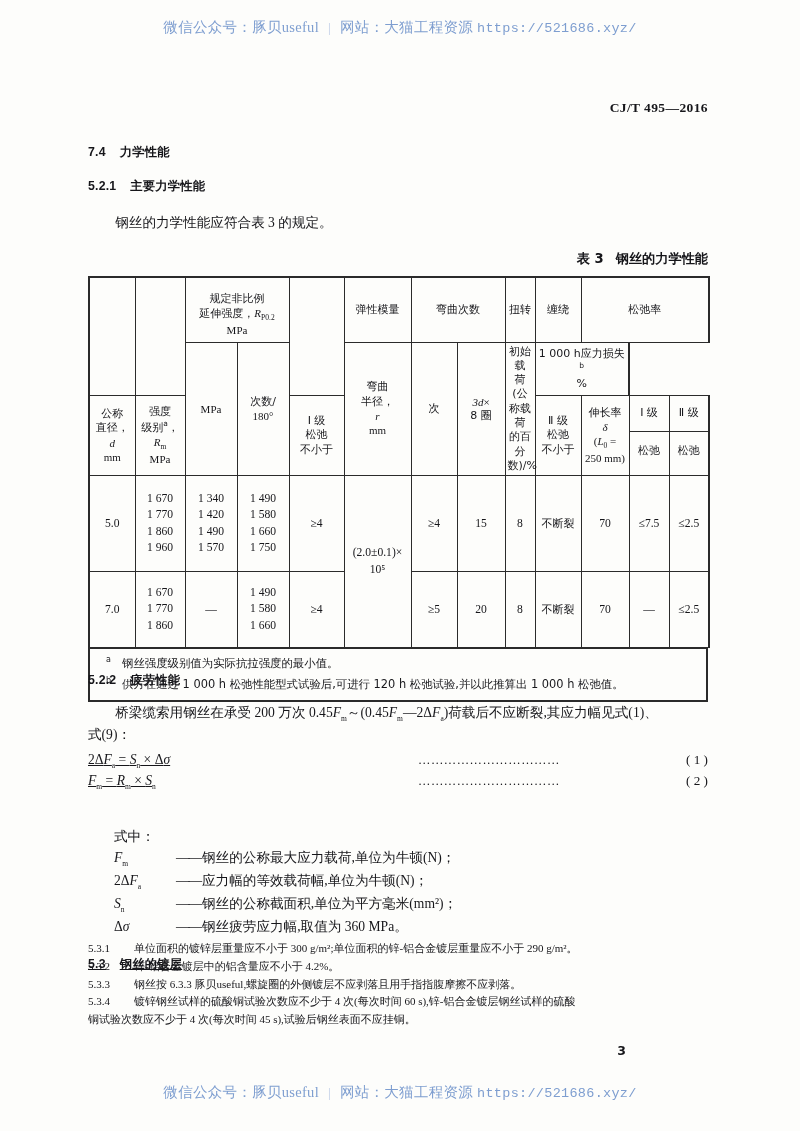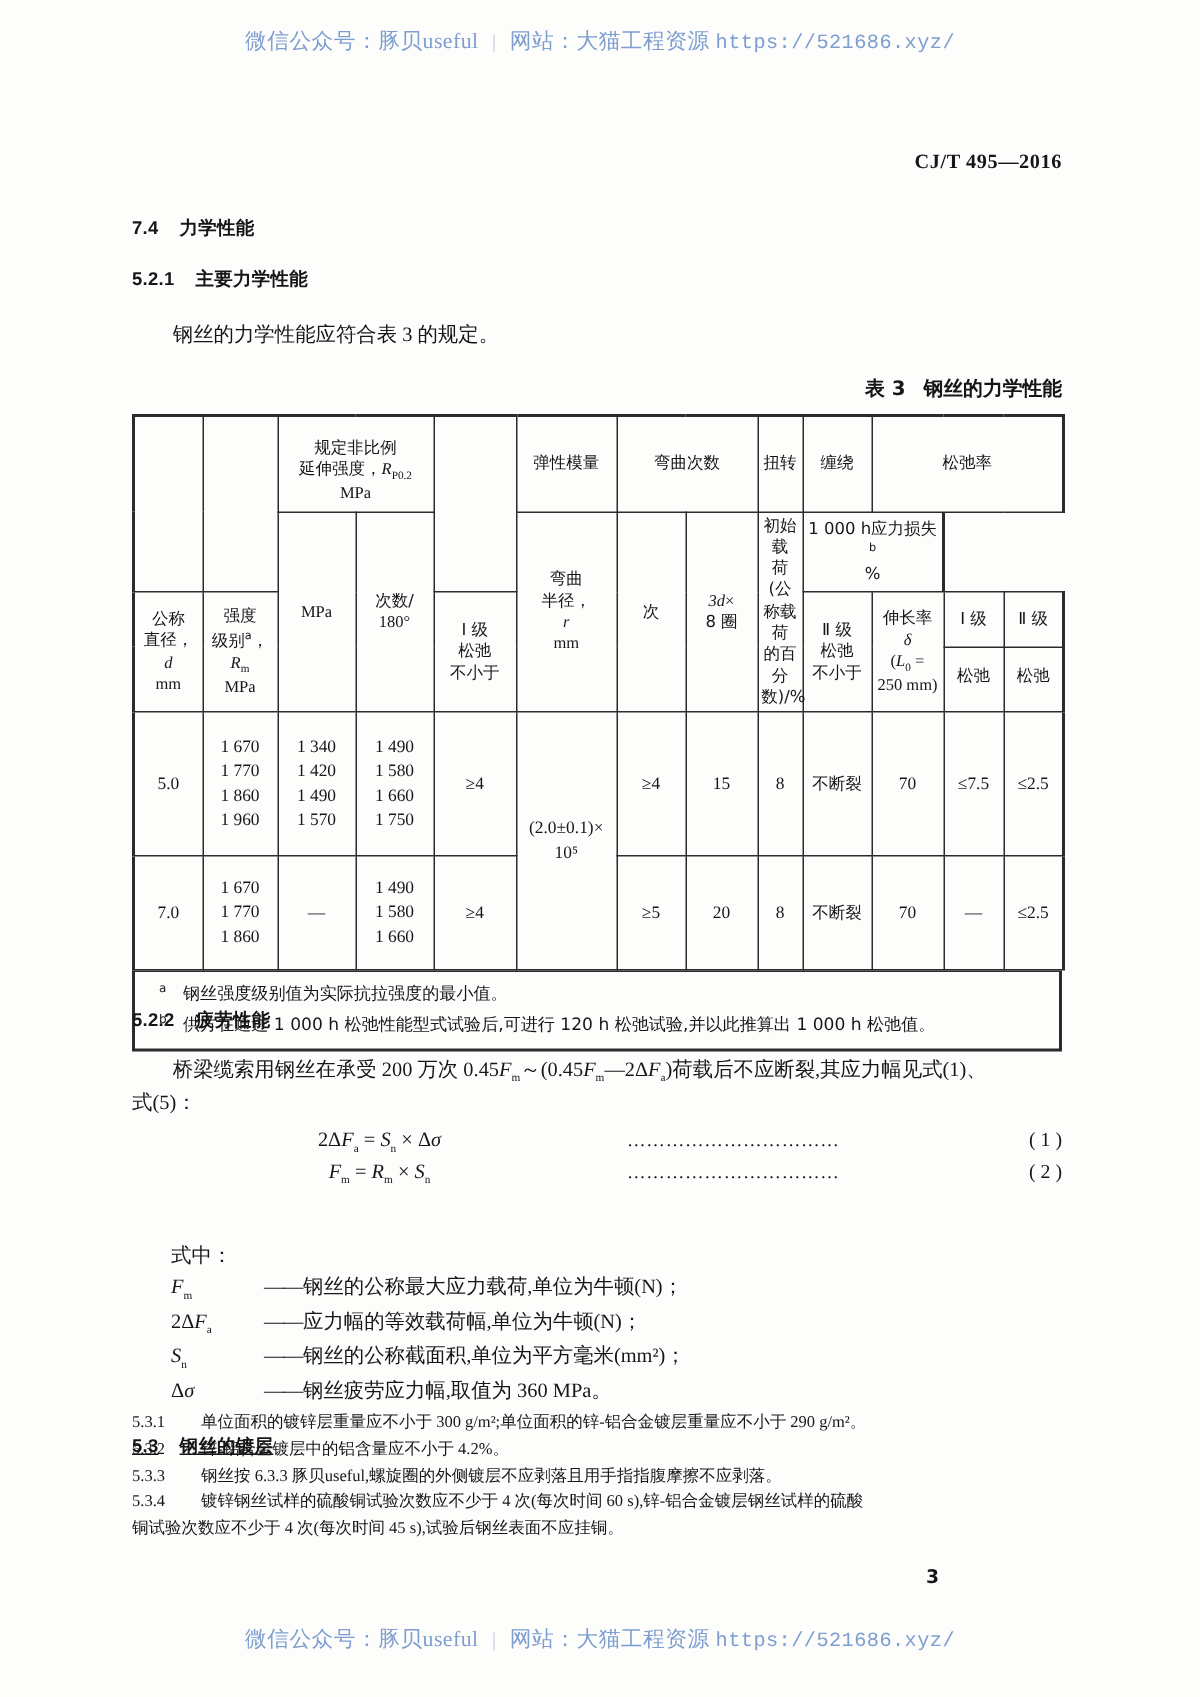--- a/index.html
+++ b/index.html
@@ -92,21 +92,21 @@
     font-family:"DejaVu Sans","Liberation Sans",sans-serif;
   }
   .footnotes div { white-space: nowrap; }
   .footnotes .mk { font-size:8px; vertical-align: super; display:inline-block; width:16px; }
 
   
   .formula-row {
     display:flex; align-items:baseline;
     font-size:13.6px; margin:0;
   }
-  .formula-row .fml { width: 330px; text-align:center; font-family:"Liberation Serif",serif; }
+  .formula-row .fml { width: 330px; text-align:left; font-family:"Liberation Serif",serif;text-decoration:underline; }
   .formula-row .dots { flex:1; letter-spacing:.5px; font-size:12.4px; overflow:hidden; white-space:nowrap;}
   .formula-row .tag { width:42px; text-align:right; font-size:13.2px;}
 
   .deflist { font-size:13.6px; line-height:1.62; }
   .deflist .row { display:flex; align-items:baseline; }
   .deflist .sym { width:62px; flex:none; font-family:"Liberation Serif",serif;}
   .deflist .dash { flex:none; width:26px; letter-spacing:-1px;}
   .deflist .txt { flex:1; }
 
   .clause { font-size:11px; line-height:1.62; margin:0; }
@@ -329,21 +329,21 @@
     </div>
 
     <div style="position:absolute; top:672px; left:0; width:620px;">
       <h3 class="sec">
         <span class="num">5.2.2</span><span class="gap"></span><span>疲劳性能</span>
       </h3>
     </div>
 
     <div style="position:absolute; top:702px; left:0; width:620px;">
       <p class="body indent">桥梁缆索用钢丝在承受 200 万次 0.45<i>F</i><sub class="sb">m</sub>～(0.45<i>F</i><sub class="sb">m</sub>—2Δ<i>F</i><sub class="sb">a</sub>)荷载后不应断裂,其应力幅见式(1)、</p>
-      <p class="body">式(5)：</p>
+      <p class="body">式(9)：</p>
     </div>
 
     <div style="position:absolute; top:752px; left:0; width:620px;">
       <div class="formula-row">
         <span class="fml">2Δ<i>F</i><sub class="sb">a</sub> = <i>S</i><sub class="sb">n</sub> × Δ<i>σ</i></span>
         <span class="dots">……………………………</span>
         <span class="tag">( 1 )</span>
       </div>
       <div class="formula-row" style="margin-top:3px;">
         <span class="fml"><i>F</i><sub class="sb">m</sub> = <i>R</i><sub class="sb">m</sub> × <i>S</i><sub class="sb">n</sub></span>

